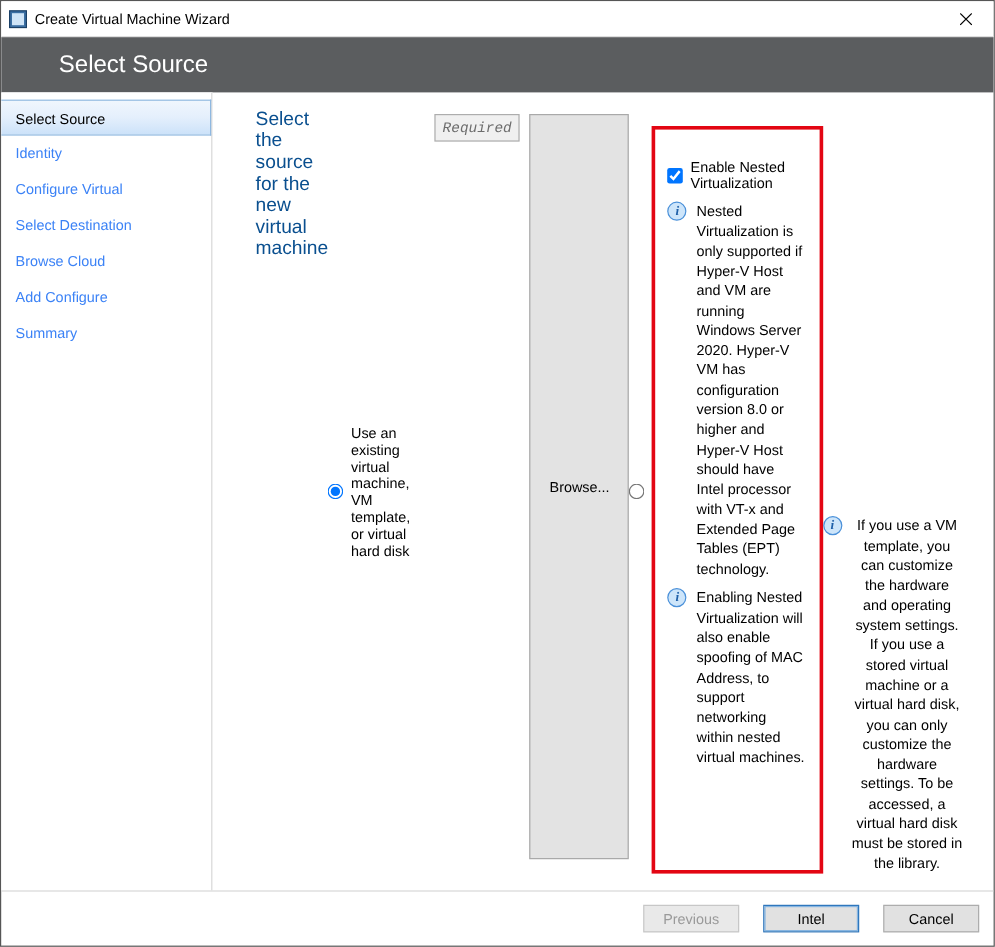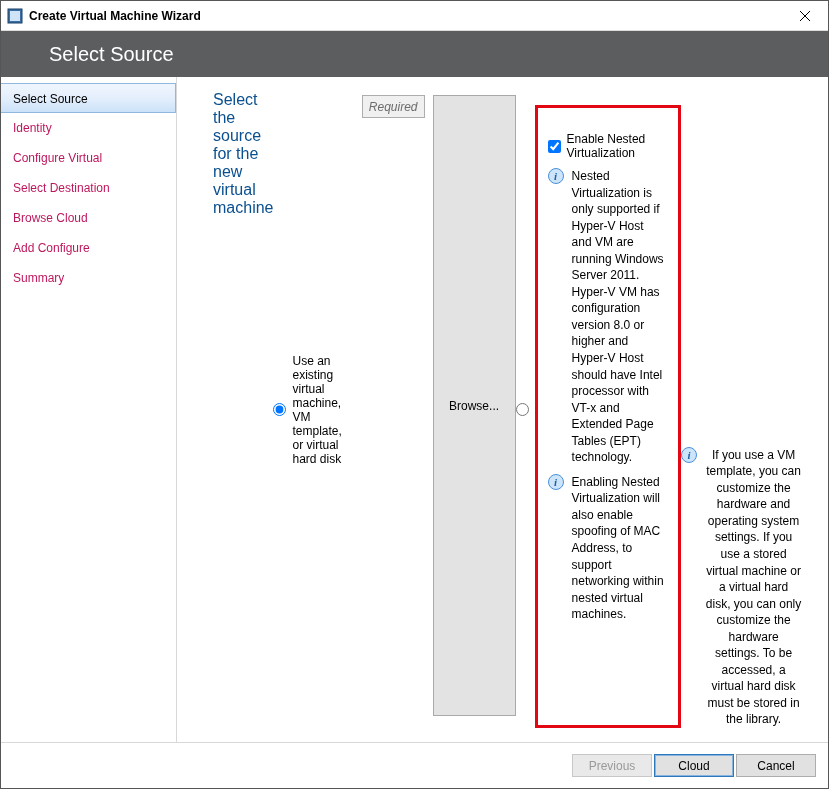--- a/index.html
+++ b/index.html
@@ -1,48 +1,48 @@
 <!DOCTYPE html>
 <html><head>
 <meta charset="utf-8">
 <style>
 * { box-sizing: border-box; margin: 0; padding: 0; }
 body { font-family: "Segoe UI", Tahoma, sans-serif; font-size: 12px; color: #000; background: #fff; width: 829px; height: 789px; border: 1px solid #565656; display: flex; flex-direction: column; overflow: hidden; }
 
 .titlebar { height: 30px; display: flex; align-items: center; padding: 0 0 0 6px; border-bottom: 1px solid #ddd; background: #fff; }
 .titlebar .app-icon { width: 16px; height: 16px; margin-right: 6px; display: inline-flex; align-items: center; justify-content: center; }
-.titlebar .title { font-size: 12px; color: #000; font-weight: bold; }
+.titlebar .title { font-size: 12px; color: #000; }
 .titlebar .close { margin-left: auto; width: 46px; height: 30px; display: flex; align-items: center; justify-content: center; font-size: 14px; color: #000; cursor: pointer; }
 
 .banner { height: 46px; background: #5b5d5f; color: #fff; display: flex; align-items: center; padding-left: 48px; font-size: 20px; font-weight: 400; }
 
 .body-area { flex: 1; display: flex; min-height: 0; }
 .sidebar { width: 176px; border-right: 1px solid #d8d8d8; padding-top: 6px; background: #fff; }
-.sidebar-item { height: 30px; line-height: 30px; padding-left: 12px; font-size: 12px; color: #be185d; cursor: pointer; white-space: nowrap; }
+.sidebar-item { height: 30px; line-height: 30px; padding-left: 12px; font-size: 12px; color: #3b82f6; cursor: pointer; white-space: nowrap; }
 .sidebar-item.active { background: linear-gradient(#f0f6fd,#e4effc,#cce2f9); border: 1px solid #8fb8e0; border-left: none; color: #000; }
 
 .main { flex: 1; padding: 14px 18px 14px 36px; display: flex; min-width: 0; }
 .heading { color: #0a4f8f; font-size: 16px; font-weight: 400; margin-bottom: 20px; }
 
 .radio-row { display: flex; align-items: center; margin: 6px 0; font-size: 12px; color: #000; }
 .radio-row input[type=radio] { margin-right: 6px; }
 .radio-row input[type=checkbox] { margin-right: 6px; }
 .req-row { display: flex; align-items: stretch; margin: 4px 0 12px 20px; }
-.req-field { flex: 1; height: 23px; border: 1px solid #adadad; background: #f0f0f0; color: #6d6d6d; font-style: italic; font-size: 12px; padding: 0 6px; display: flex; align-items: center; }
+.req-field { flex: 1; height: 23px; border: 1px solid #adadad; background: #f0f0f0; color: #6d6d6d; font-style: italic; font-size: 12px; padding: 0 6px; display: flex; align-items: center; font-family: Liberation Mono, monospace; }
 .browse-btn { width: 83px; margin-left: 8px; border: 1px solid #a9a9a9; background: #e3e3e3; font-size: 12px; display: flex; align-items: center; justify-content: center; cursor: pointer; }
 
 .highlight-box { border: 3px solid #e30613; margin-top: 14px; padding: 8px 12px 14px 10px; }
 .info-row { display: flex; margin-top: 8px; }
 .info-icon { width: 16px; height: 16px; border-radius: 50%; background: #cde5fa; border: 1px solid #4a90d9; color: #1e5fa8; font-weight: bold; font-size: 11px; display: flex; align-items: center; justify-content: center; margin-right: 8px; flex-shrink: 0; font-style: italic; font-family: Georgia, serif; }
 .info-text { font-size: 12px; color: #000; line-height: 1.38; }
 
 .footer-note { margin-top: auto; display: flex; padding-right: 8px; }
 .footer-note .info-text { color: #000; text-align: center; }
 
-.actions { height: 46px; border-top: 1px solid #d8d8d8; display: flex; align-items: center; justify-content: flex-end; padding-right: 12px; gap: 2px; }
+.actions { height: 46px; border-top: 1px solid #d8d8d8; display: flex; align-items: center; justify-content: flex-end; padding-right: 12px; gap: 20px; }
 .btn { width: 80px; height: 23px; border: 1px solid #adadad; background: #e1e1e1; font-size: 12px; display: flex; align-items: center; justify-content: center; cursor: pointer; }
 .btn.default { border: 1px solid #2e77bd; outline: 1px solid #87b5e0; outline-offset: -2px; }
 .btn.disabled { color: #9a9a9a; background: #e9e9e9; border-color: #c7c7c7; cursor: default; }
 </style>
 </head>
 <body>
 
 <div class="titlebar">
   <span class="app-icon">
     <svg width="16" height="16" viewBox="0 0 16 16">
@@ -95,38 +95,38 @@
       <input type="radio" name="src" style="">
     </label>
 
     <div class="highlight-box">
       <label class="radio-row" style="margin:16px 0 4px 0">
         <input type="checkbox" checked="" style="">
         <span>Enable Nested Virtualization</span>
       </label>
       <div class="info-row">
         <span class="info-icon">i</span>
-        <span class="info-text">Nested Virtualization is only supported if Hyper-V Host and VM are running Windows Server 2011. Hyper-V VM has configuration version 8.0 or higher and Hyper-V Host should have Intel processor with VT-x and Extended Page Tables (EPT) technology.</span>
+        <span class="info-text">Nested Virtualization is only supported if Hyper-V Host and VM are running Windows Server 2020. Hyper-V VM has configuration version 8.0 or higher and Hyper-V Host should have Intel processor with VT-x and Extended Page Tables (EPT) technology.</span>
       </div>
       <div class="info-row">
         <span class="info-icon">i</span>
         <span class="info-text">Enabling Nested Virtualization will also enable spoofing of MAC Address, to support networking within nested virtual machines.</span>
       </div>
     </div>
 
     <div class="footer-note">
       <span class="info-icon">i</span>
       <span class="info-text">If you use a VM template, you can customize the hardware and operating system settings. If you use a stored virtual machine or a virtual hard disk, you can only customize the hardware settings. To be accessed, a virtual hard disk must be stored in the library.</span>
     </div>
   </div>
 </div>
 
 <div class="actions">
   <div class="btn disabled">
     <span>Previous</span>
   </div>
   <div class="btn default">
-    <span>Cloud</span>
+    <span>Intel</span>
   </div>
   <div class="btn">
     <span>Cancel</span>
   </div>
 </div>
 
 </body></html>

